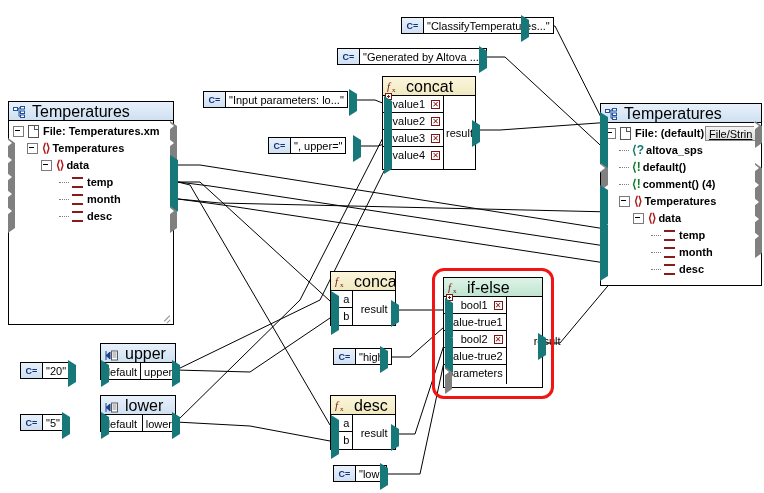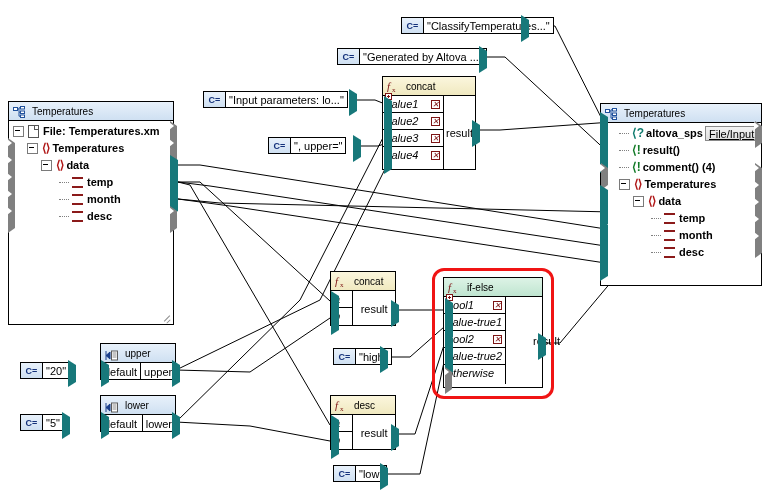--- a/index.html
+++ b/index.html
@@ -47,21 +47,21 @@
   }
   .hdr-fn {
     background: linear-gradient(to bottom, #fbf6dd 0%, #f0e9c0 100%);
   }
   .hdr-teal {
     background: linear-gradient(to bottom, #ddf3e6 0%, #bfe5d0 100%);
   }
   .hdr-param {
     background: linear-gradient(to bottom, #e8f1fb 0%, #cfe0f2 100%);
   }
-  .hdr .ttl { font-size: 10px; color:#000; }
+  .hdr .ttl { font-size: 16px; color:#000; }
 
   
   .panel { background:#fff; }
   .panel .body {
     position: relative;
     padding: 2px 0 0 0;
     font-size: 11px;
   }
   .trow {
     height: 17px;
@@ -183,23 +183,22 @@
   .fnbox .rows {
     display:flex;
   }
   .fnbox .lcol { border-right:1px solid #000; }
   .fnrow {
     height:17px; line-height:17px;
     border-bottom:1px solid #000;
     padding:0 3px;
     font-size:11px;
     white-space:nowrap;
-    display:flex; align-items:center; justify-content:space-between;
+    display:flex; align-items:center; justify-content:flex-end;
     box-sizing:border-box;
-    font-style:italic;
   }
   .fnrow:last-child { border-bottom:none; }
   .rescell {
     display:flex; align-items:center; justify-content:center;
     font-size:11px;
     padding:0 3px;
     box-sizing:border-box;
   }
   .xbtn {
     width:9px;height:9px;border:1px solid #7d1414;
@@ -380,29 +379,34 @@
           <rect x="0.5" y="1.5" width="4" height="3" fill="#fff" stroke="#20519c"></rect>
           <rect x="7.5" y="0.5" width="4" height="2.5" fill="#fff" stroke="#20519c"></rect>
           <rect x="7.5" y="5" width="4" height="2.5" fill="#fff" stroke="#20519c"></rect>
           <rect x="7.5" y="9" width="4" height="2.5" fill="#fff" stroke="#20519c"></rect>
           <path d="M4.5 3 H6 V1.8 H7.5 M6 3 V6.2 H7.5 M6 6.2 V10.2 H7.5" stroke="#20519c" fill="none"></path>
         </svg>
       </span>
       <span class="ttl">Temperatures</span>
     </div>
     <div class="body">
+      <div class="trow ind0">
+        <span class="plusbox"></span>
+        <span class="filepg"></span>
+        <span>File: (default)</span>
+      </div>
       <div class="trow ind1">
         <span class="dotline"></span>
         <span class="greenq">⟨?</span>
         <span>altova_sps</span>
       </div>
       <div class="trow ind1">
         <span class="dotline"></span>
         <span class="greencm">⟨!</span>
-        <span>result()</span>
+        <span>default()</span>
       </div>
       <div class="trow ind1">
         <span class="dotline"></span>
         <span class="greencm">⟨!</span>
         <span>comment() (4)</span>
       </div>
       <div class="trow ind1">
         <span class="plusbox"></span>
         <span class="angle">⟨⟩</span>
         <span>Temperatures</span>
@@ -422,21 +426,21 @@
         <span class="eq"></span>
         <span>month</span>
       </div>
       <div class="trow ind3">
         <span class="dotline"></span>
         <span class="eq"></span>
         <span>desc</span>
       </div>
     </div>
   </div>
-  <div class="fsbtn" style="left:705px; top:126px;">File/Input</div>
+  <div class="fsbtn" style="left:705px; top:126px;">File/Strin</div>
 
   <div class="port port-filled" style="left:600px; top:117px;"><span class="tri"></span></div>
   <div class="port port-filled" style="left:600px; top:134px;"><span class="tri"></span></div>
   <div class="port port-filled" style="left:600px; top:151px;"><span class="tri"></span></div>
   <div class="port port-hollow" style="left:601px; top:168px;"><span class="hollowtri"></span></div>
   <div class="port port-filled" style="left:600px; top:190px;"><span class="tri"></span></div>
   <div class="port port-filled" style="left:600px; top:207px;"><span class="tri"></span></div>
   <div class="port port-filled" style="left:600px; top:225px;"><span class="tri"></span></div>
   <div class="port port-filled" style="left:600px; top:242px;"><span class="tri"></span></div>
   <div class="port port-filled" style="left:600px; top:259px;"><span class="tri"></span></div>
@@ -611,21 +615,21 @@
           <span>value-true1</span>
         </div>
         <div class="fnrow">
           <span>bool2</span>
           <span class="xbtn">✕</span>
         </div>
         <div class="fnrow">
           <span>value-true2</span>
         </div>
         <div class="fnrow">
-          <span>otherwise</span>
+          <span>parameters</span>
         </div>
       </div>
       <div class="rescell" style="width:33px;">result</div>
     </div>
   </div>
   <div class="addbtn" style="left:446px; top:294px;"></div>
   <div class="addbtn" style="left:446px; top:329px;"></div>
   <div class="addbtn" style="left:446px; top:364px;"></div>
   <div class="port port-filled" style="left:445px; top:303px;"><span class="tri"></span></div>
   <div class="port port-filled" style="left:445px; top:320px;"><span class="tri"></span></div>

